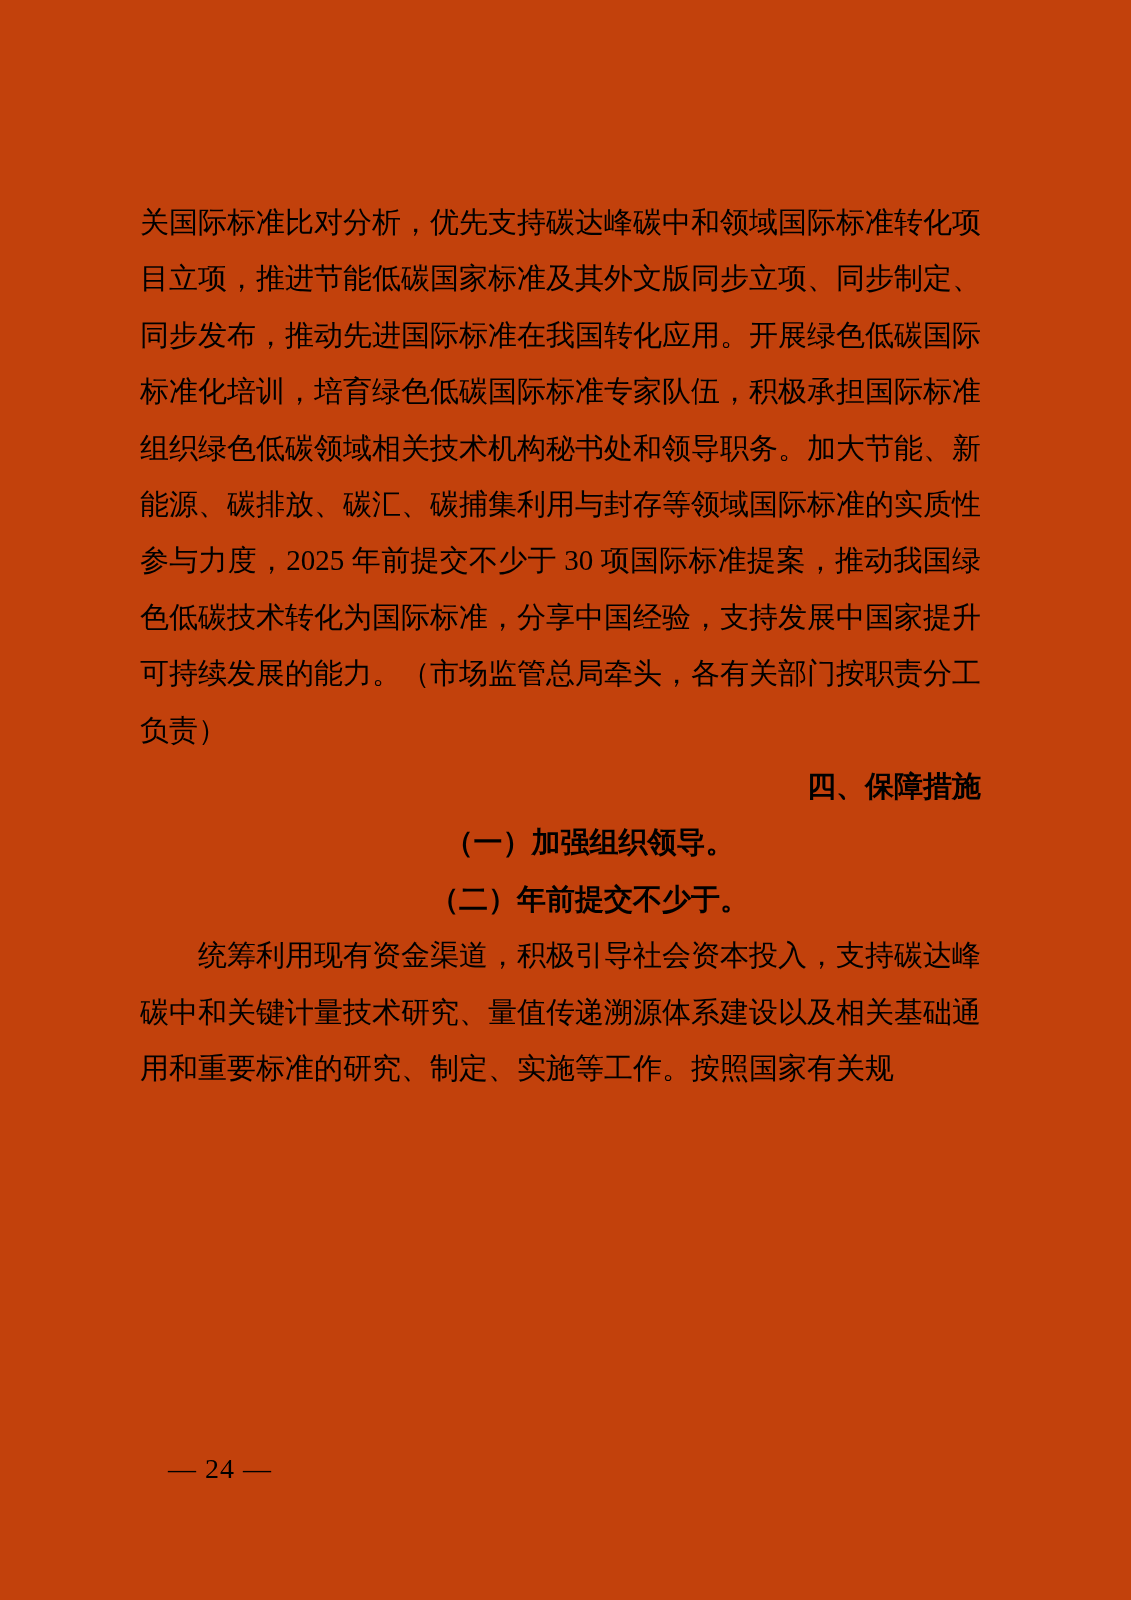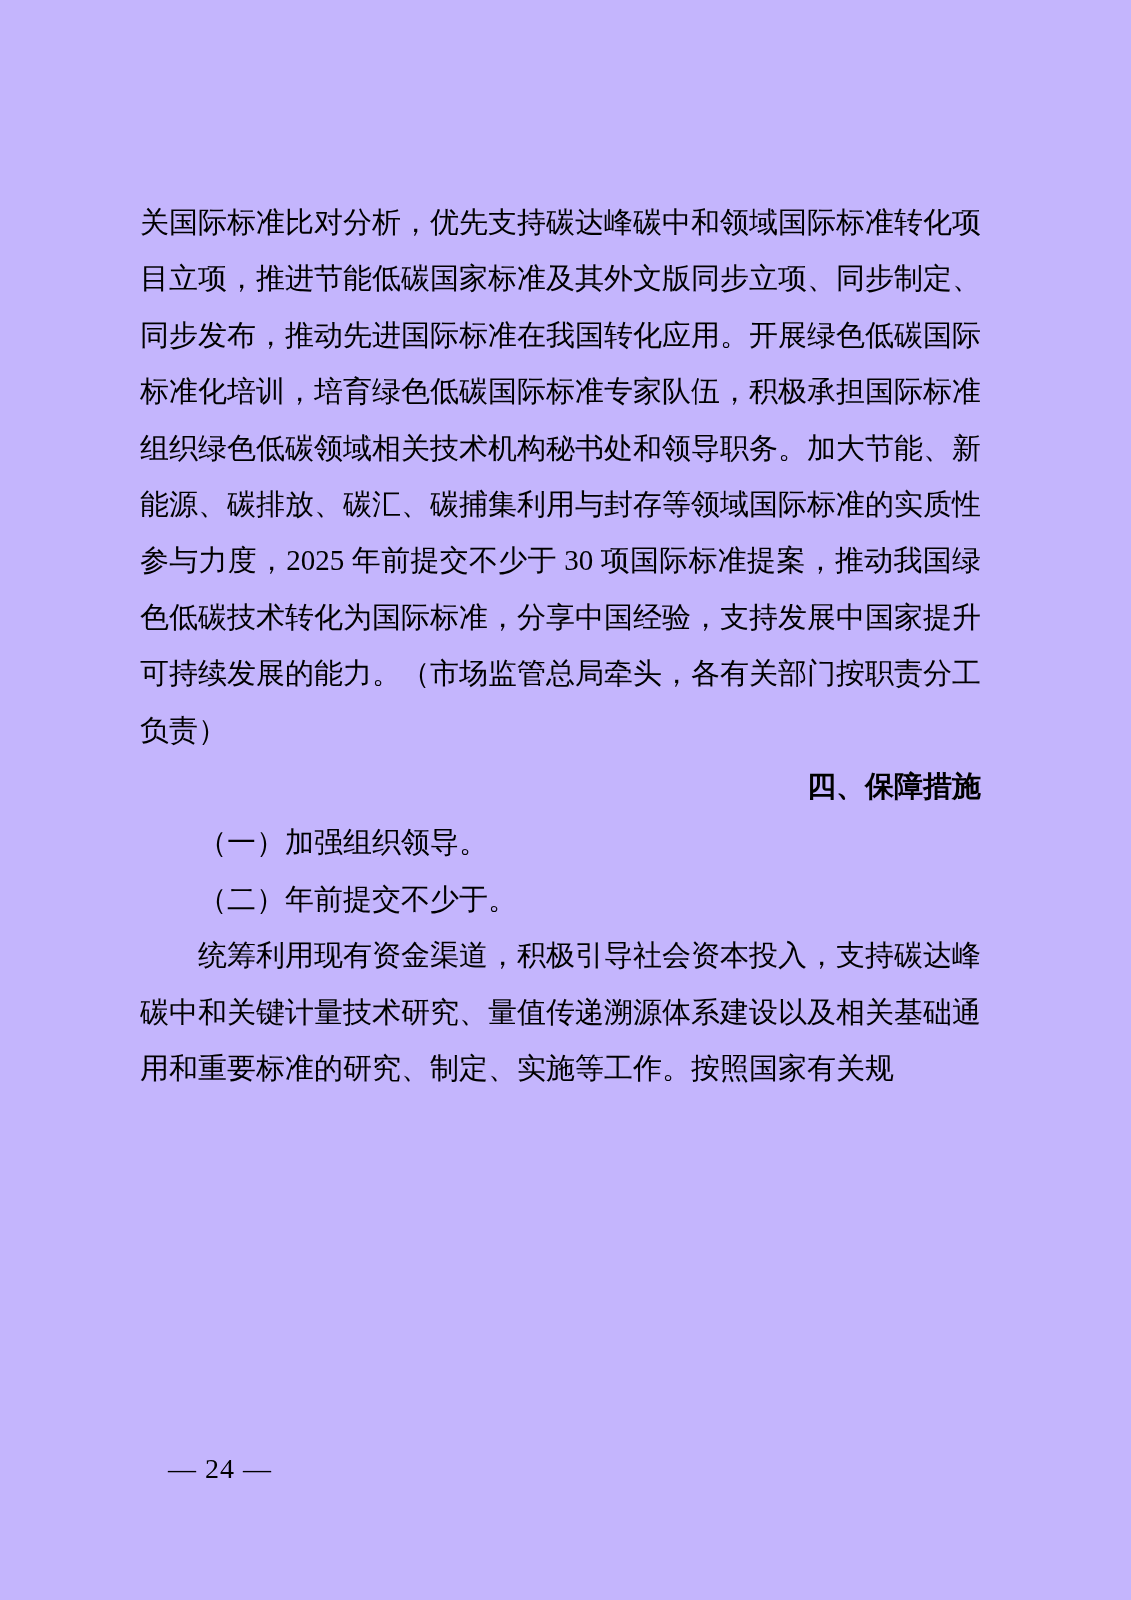--- a/index.html
+++ b/index.html
@@ -4,21 +4,21 @@
 <style>
   html, body {
     margin: 0;
     padding: 0;
     background: #ffffff;
   }
   .page {
     position: relative;
     width: 1131px;
     height: 1600px;
-    background: #c4b5fd;
+    background: #c2410c;
     overflow: hidden;
     font-kerning: none;
   }
   .text-block {
     position: absolute;
     left: 140px;
     top: 194px;
     width: 841px;
     color: #000000;
     font-family: "Liberation Serif", "DejaVu Serif", serif;
@@ -42,23 +42,23 @@
   .para-indent {
     text-indent: 2em;
   }
   .section-heading {
     font-family: "Liberation Sans", "DejaVu Sans", sans-serif;
     font-weight: 700;
     text-indent: 2em;
     text-align: right;
   }
   .sub-heading {
-    font-weight: 400;
+    font-weight: 700;
     text-indent: 2em;
-    text-align: left;
+    text-align: center;
   }
   .page-footer {
     position: absolute;
     left: 168px;
     top: 1452px;
     color: #000000;
     font-family: "Liberation Serif", "DejaVu Serif", serif;
     font-size: 28px;
     line-height: 34px;
     letter-spacing: 1px;

